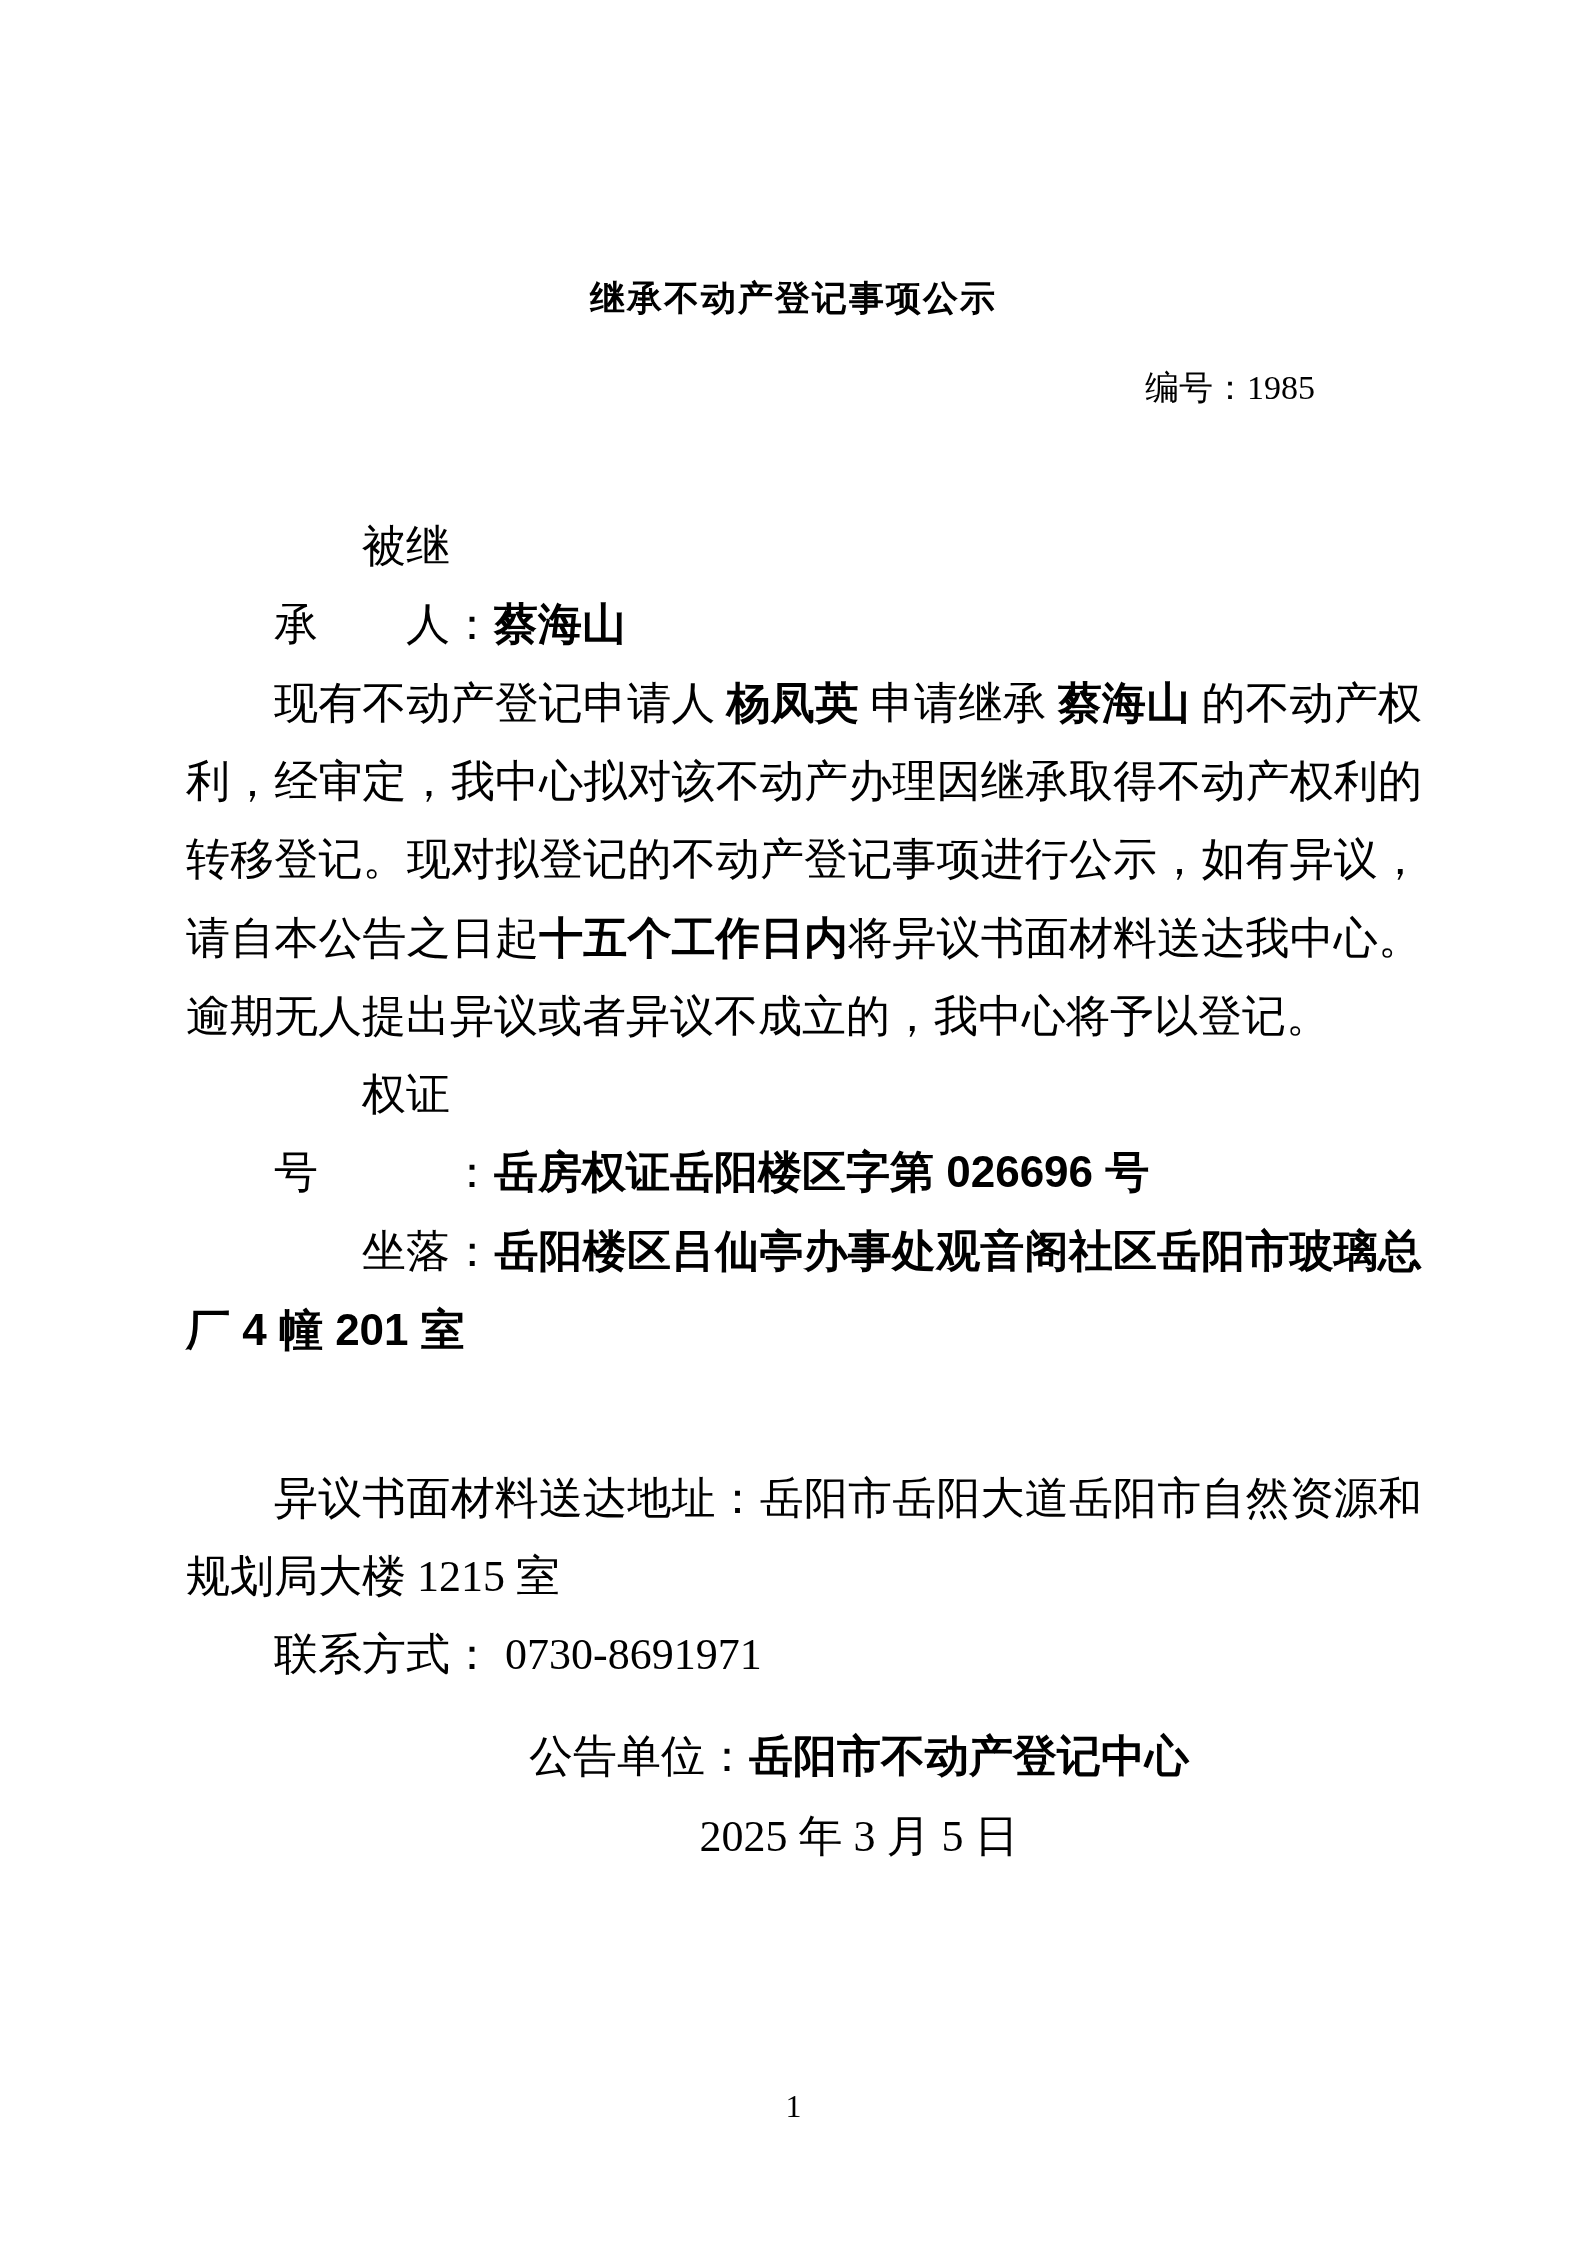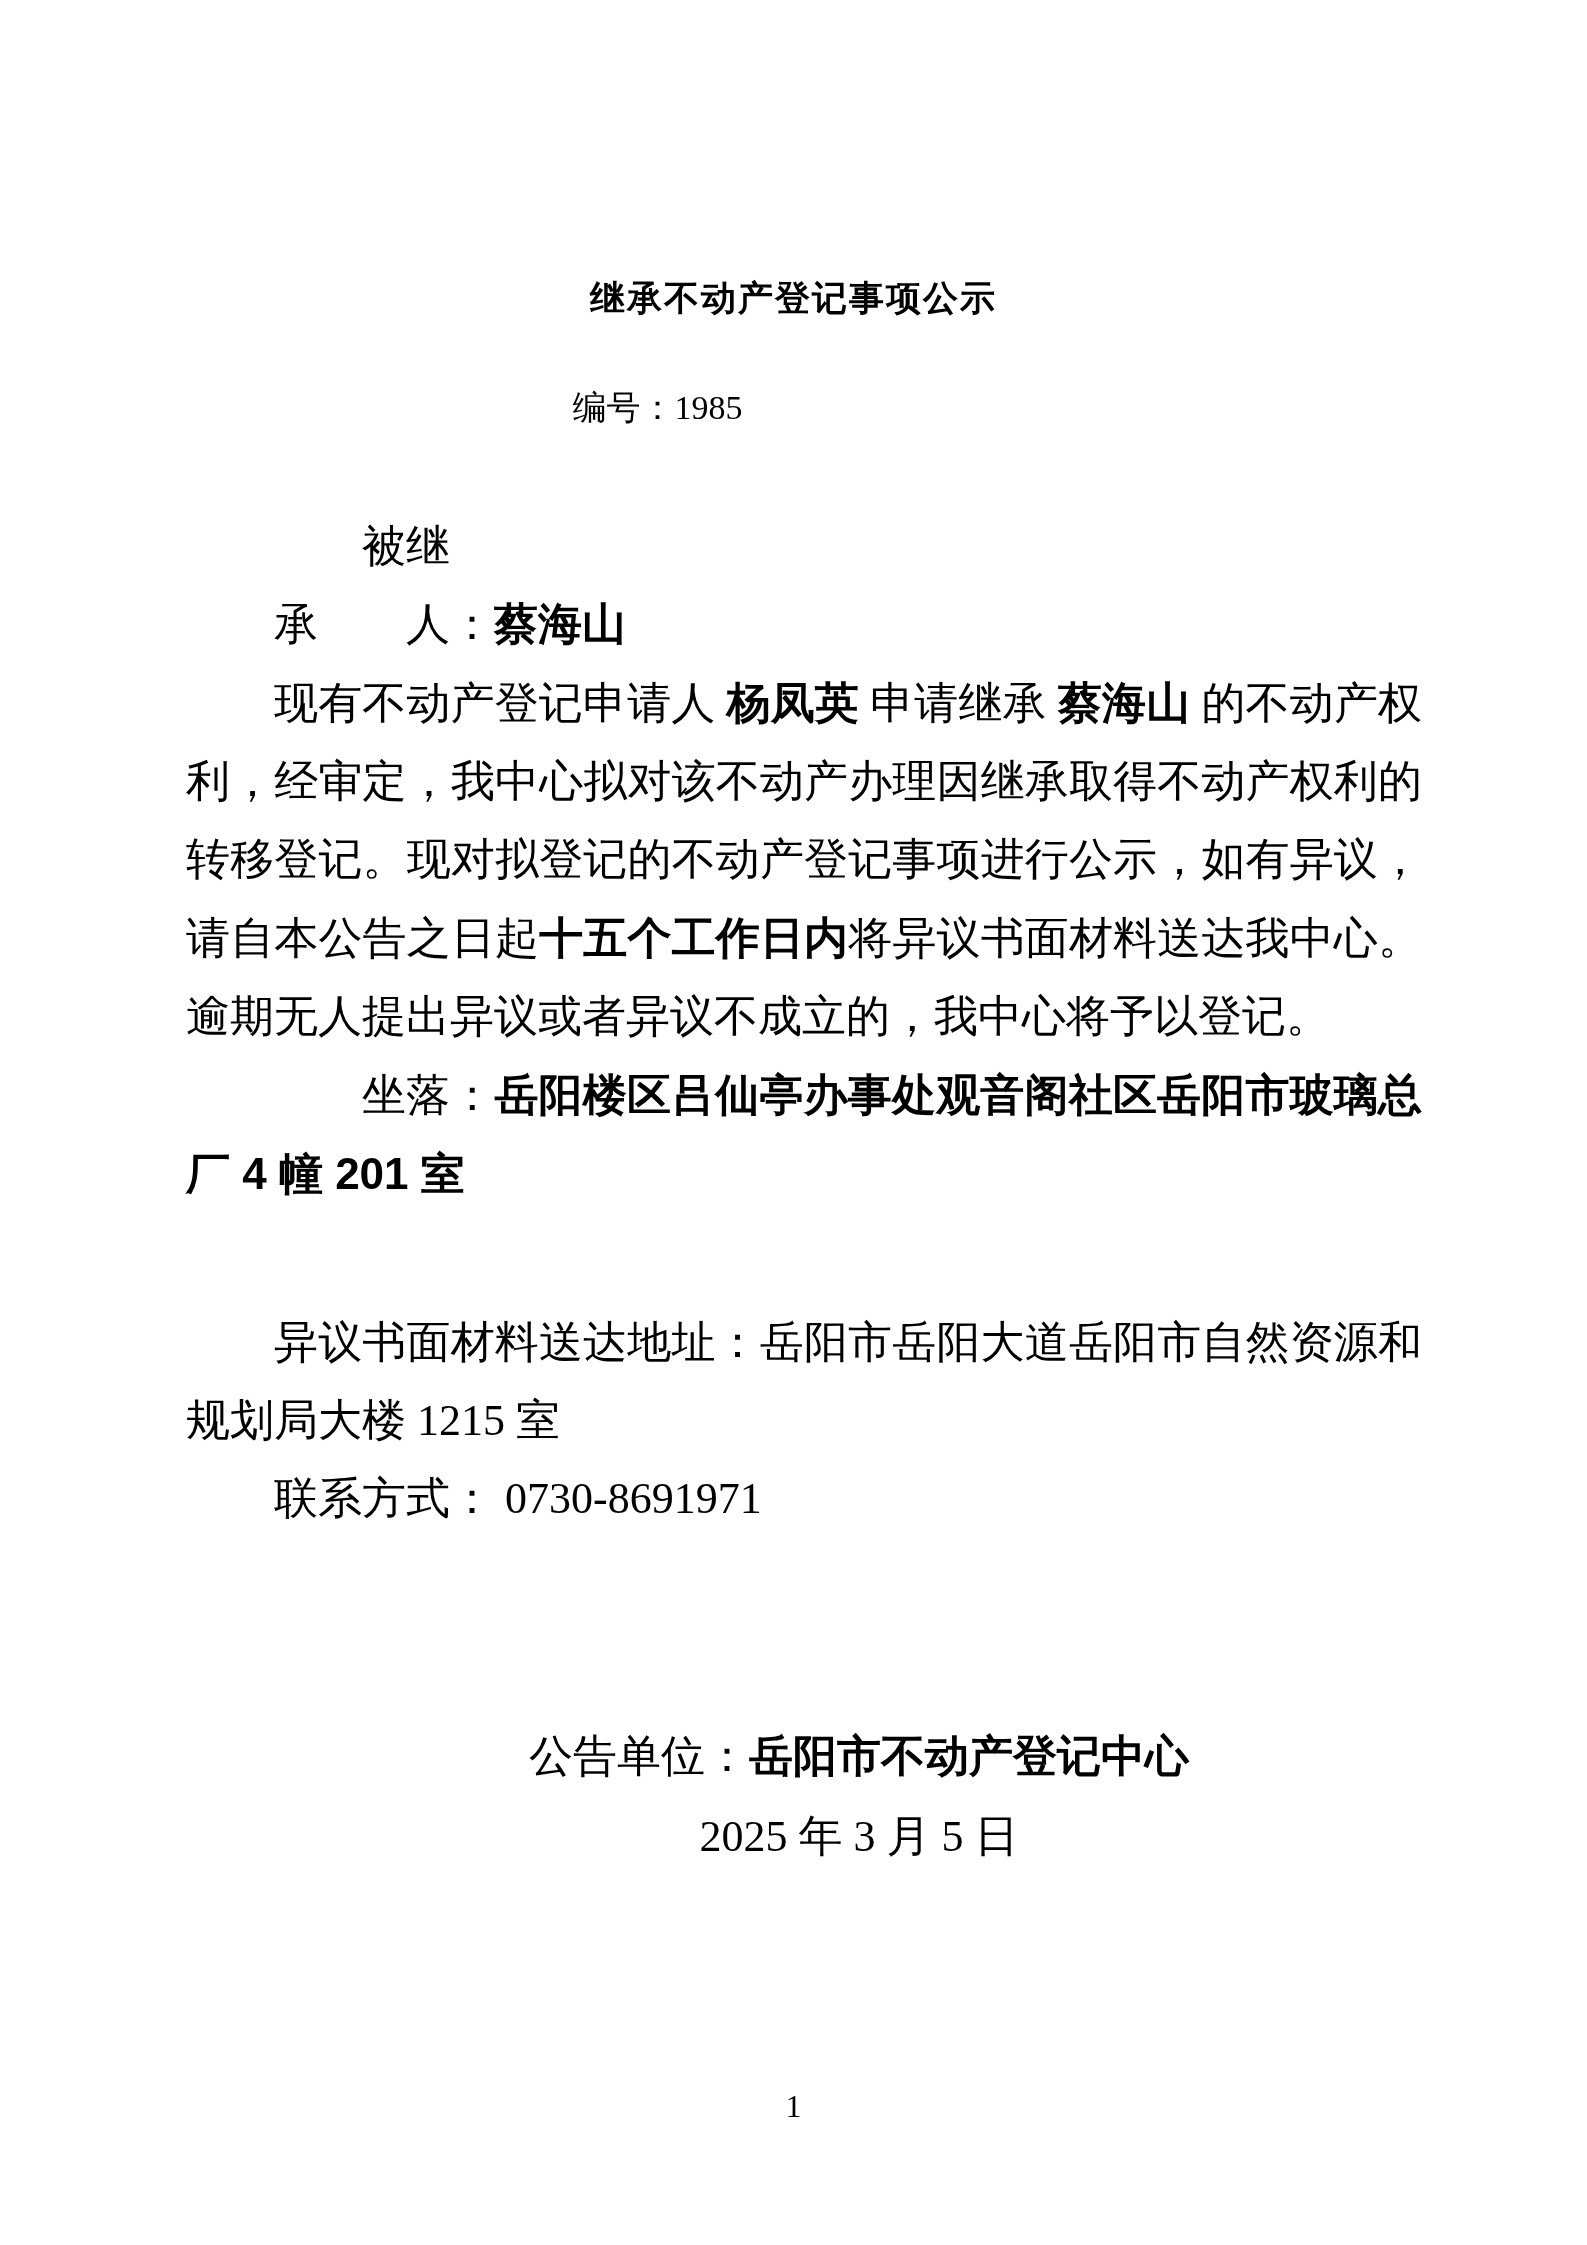--- a/index.html
+++ b/index.html
@@ -29,24 +29,23 @@
     letter-spacing: 2px;
     line-height: 60px;
   }
   .doc-number {
     position: absolute;
     top: 366px;
     left: 0;
     width: 100%;
     box-sizing: border-box;
     padding-right: 272px;
-    text-align: center;
+    text-align: right;
     font-size: 34px;
     line-height: 44px;
-    margin-top: 20px;
   }
   .content {
     position: absolute;
     top: 508px;
     left: 186px;
     width: 1236px;
     line-height: 78px;
     text-align: justify;
   }
   .content p {
@@ -100,20 +99,23 @@
   <div class="content">
 
     <p>
       <span class="f-label">被继承人</span><span>：</span><span class="b">蔡海山</span>
     </p>
 
     <p>
       <span>现有不动产登记申请人 </span><span class="b">杨凤英</span><span> 申请继承 </span><span class="b">蔡海山</span><span> 的不动产权利，经审定，我中心拟对该不动产办理因继承取得不动产权利的转移登记。现对拟登记的不动产登记事项进行公示，如有异议，请自本公告之日起</span><span class="b">十五个工作日内</span><span>将异议书面材料送达我中心。逾期无人提出异议或者异议不成立的，我中心将予以登记。</span>
     </p>
 
+    <p>
+      <span class="f-label">权证号</span><span>：</span><span class="b">岳房权证岳阳楼区字第 026696 号</span>
+    </p>
 
     <p>
       <span class="f-label">坐落</span><span>：</span><span class="b">岳阳楼区吕仙亭办事处观音阁社区岳阳市玻璃总厂 4 幢 201 室</span>
     </p>
 
     <div class="spacer"></div>
 
     <p>异议书面材料送达地址：岳阳市岳阳大道岳阳市自然资源和规划局大楼 1215 室</p>
 
     <p>

